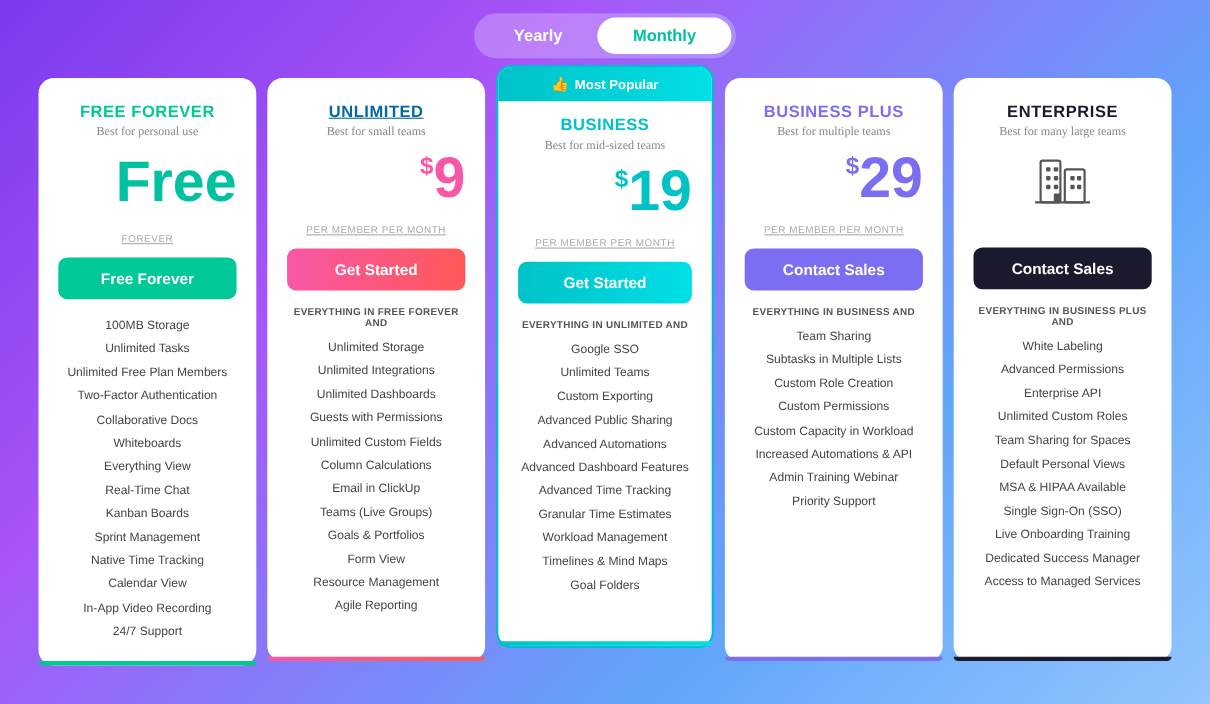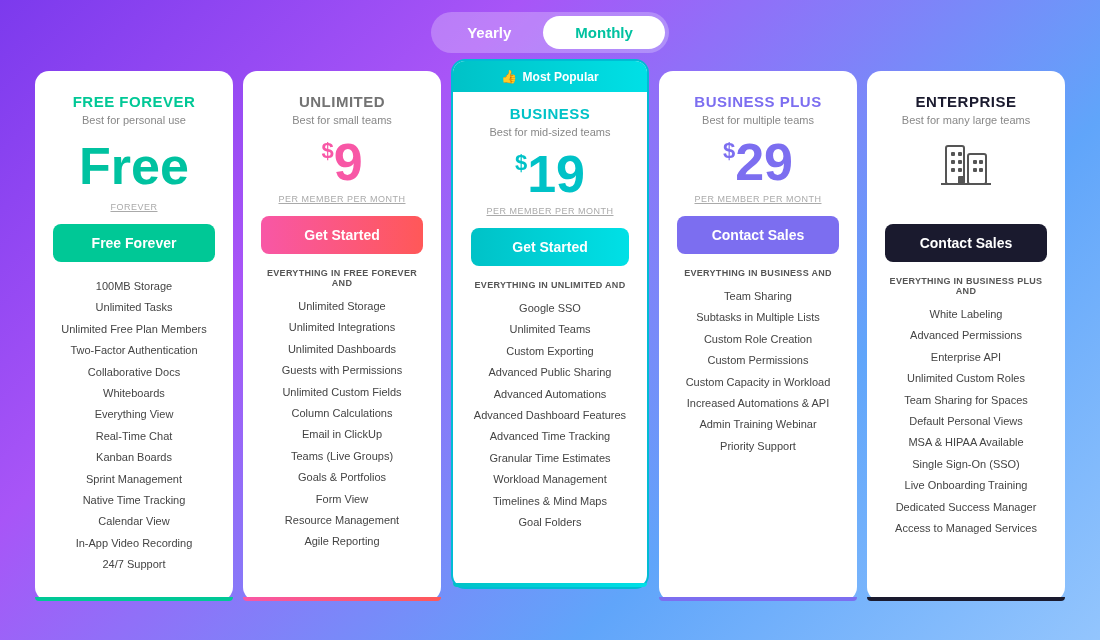--- a/index.html
+++ b/index.html
@@ -95,25 +95,26 @@
       font-weight: 800;
       letter-spacing: 0.5px;
       margin-bottom: 4px;
     }
 
     .plan-tagline {
       text-align: center;
       font-size: 11px;
       color: #888;
       margin-bottom: 10px;
+      font-family: Liberation Serif, serif;
     }
 
     .plan-price {
-      text-align: center;
-      margin-bottom: 6px;
+      text-align: right;
+      margin-bottom: 16px;
     }
 
     .price-amount {
       font-size: 52px;
       font-weight: 700;
       line-height: 1;
     }
 
     .price-dollar {
       font-size: 22px;
@@ -188,21 +189,21 @@
     }
 
     .accent-green { background: #00c896; }
     .accent-pink { background: linear-gradient(90deg, #f857a6, #ff5858); }
     .accent-cyan { background: linear-gradient(90deg, #00c2c7, #00e0e6); }
     .accent-purple { background: #7c6ef0; }
     .accent-dark { background: #1a1a2e; }
 
     
     .name-free { color: #00c896; }
-    .name-unlimited { color: #737373; }
+    .name-unlimited { color: #0369a1; text-decoration: underline; }
     .name-business { color: #00c2c7; }
     .name-business-plus { color: #7c6ef0; }
     .name-enterprise { color: #1a1a2e; }
 
     
     .price-free-color { color: #00c2a0; }
     .price-unlimited-color { color: #f857a6; }
     .price-business-color { color: #00c2c7; }
     .price-business-plus-color { color: #7c6ef0; }
 

